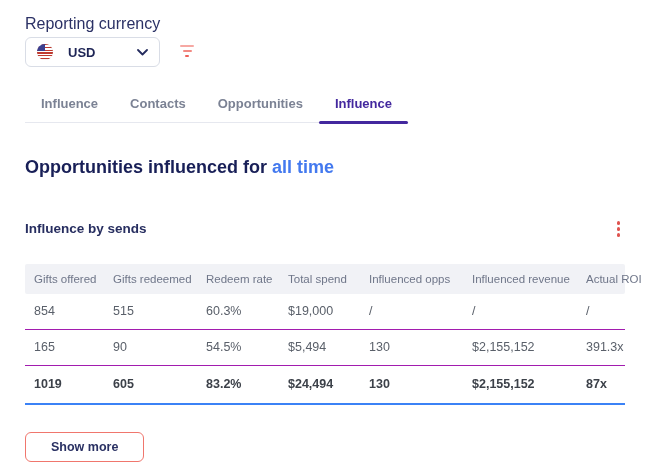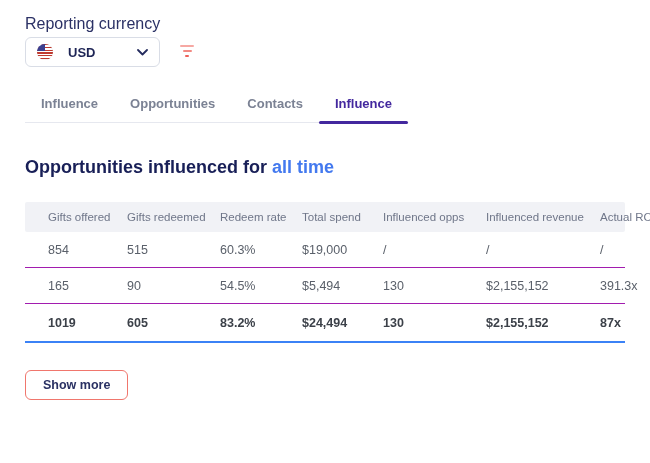--- a/index.html
+++ b/index.html
@@ -68,33 +68,33 @@
   .kebab{display:flex;flex-direction:column;gap:2.5px;padding:3px 5px;cursor:pointer;}
   .kebab i{width:3.5px;height:3.5px;border-radius:50%;background:#df534f;display:block;}
 
   
   .table{margin-top:24px;width:600px;font-size:12.5px;}
   .trow{
     display:grid;
     grid-template-columns:79px 93px 82px 81px 103px 114px 1fr;
     align-items:center;
   }
-  .trow > div{padding-left:23px;white-space:nowrap;}
+  .trow > div{padding-left:9px;white-space:nowrap;}
   .thead{
     background:#f1f2f6;border-radius:2px;height:30px;
     color:#6f7689;font-size:11.5px;
   }
   .tbody-row{height:36px;color:var(--cell-gray);border-bottom:1px solid #a21caf;}
   .totals-row{height:39px;color:#3c4149;font-weight:bold;border-bottom:2px solid #3b82f6;}
 
   
   .show-more{
     margin-top:27px;display:inline-block;background:#fff;
     border:1px solid #f0766d;border-radius:6px;
-    padding:7px 17px;font-size:12.5px;font-weight:bold;color:#2a3163;
+    padding:7px 25px;font-size:12.5px;font-weight:bold;color:#2a3163;
     font-family:"Liberation Sans","DejaVu Sans",sans-serif;cursor:pointer;
   }
 </style>
 </head>
 <body>
 
 <div class="page">
 
   <div class="header">
 
@@ -114,29 +114,37 @@
       <div class="filter-icon">
           <i></i>
           <i></i>
           <i></i>
         </div>
     </div>
   </div>
 
   <div class="tabs">
     <div class="tab">Influence</div>
+    <div class="tab">Contacts</div>
     <div class="tab">Opportunities</div>
-    <div class="tab">Contacts</div>
     <div class="tab active">Influence</div>
   </div>
 
   <div class="heading">
     <span>Opportunities influenced for </span><span class="highlight">all time</span>
   </div>
 
+  <div class="section-row">
+    <span class="section-title">Influence by sends</span>
+    <div class="kebab">
+        <i></i>
+        <i></i>
+        <i></i>
+      </div>
+  </div>
 
   <div class="table">
     <div class="trow thead">
       <div>Gifts offered</div>
       <div>Gifts redeemed</div>
       <div>Redeem rate</div>
       <div>Total spend</div>
       <div>Influenced opps</div>
       <div>Influenced revenue</div>
       <div>Actual ROI</div>

